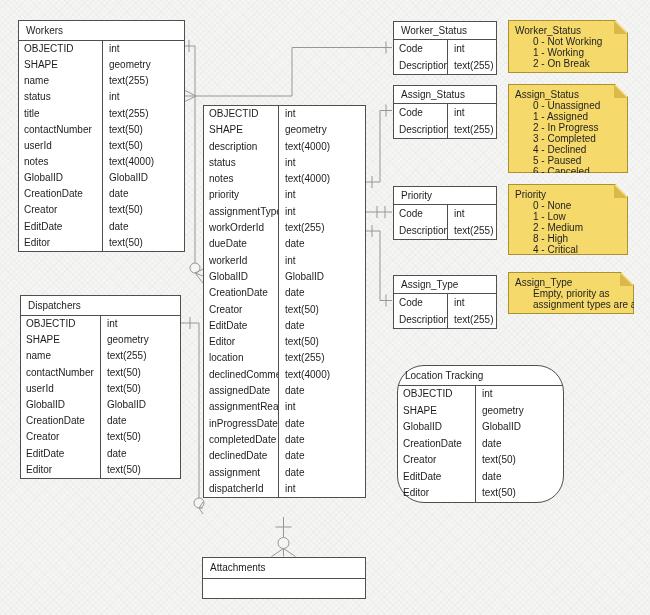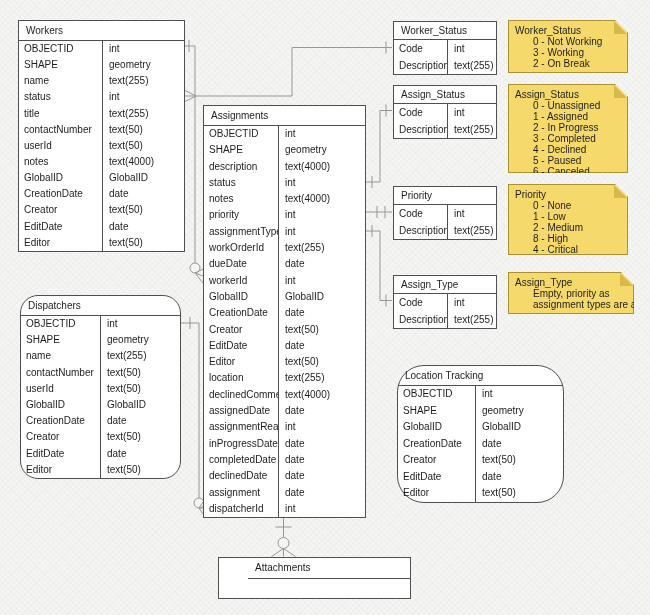--- a/index.html
+++ b/index.html
@@ -149,21 +149,21 @@
           <div class="t-f">EditDate</div>
           <div class="t-t">date</div>
         </div>
         <div class="t-row">
           <div class="t-f">Editor</div>
           <div class="t-t">text(50)</div>
         </div>
       </div>
   </div>
 
-  <div class="tbl" style="left:20px;top:295px;width:159px;border-radius:18px;--th:19px;--rh:16.2px;--c1:80px;">
+  <div class="tbl" style="left:20px;top:295px;width:159px;--th:19px;--rh:16.2px;--c1:80px;">
     <div class="t-title">Dispatchers</div>
     <div class="t-body">
         <div class="t-row">
           <div class="t-f">OBJECTID</div>
           <div class="t-t">int</div>
         </div>
         <div class="t-row">
           <div class="t-f">SHAPE</div>
           <div class="t-t">geometry</div>
         </div>
@@ -196,21 +196,20 @@
           <div class="t-t">date</div>
         </div>
         <div class="t-row">
           <div class="t-f">Editor</div>
           <div class="t-t">text(50)</div>
         </div>
       </div>
   </div>
 
   <div class="tbl" style="left:203px;top:105px;width:161px;--th:19px;--rh:16.3px;--c1:75px;">
-    <div class="t-title">Assignments</div>
     <div class="t-body">
         <div class="t-row">
           <div class="t-f">OBJECTID</div>
           <div class="t-t">int</div>
         </div>
         <div class="t-row">
           <div class="t-f">SHAPE</div>
           <div class="t-t">geometry</div>
         </div>
         <div class="t-row">
@@ -387,31 +386,31 @@
           <div class="t-f">EditDate</div>
           <div class="t-t">date</div>
         </div>
         <div class="t-row">
           <div class="t-f">Editor</div>
           <div class="t-t">text(50)</div>
         </div>
       </div>
   </div>
 
-  <div class="tbl" style="left:218px;top:557px;width:162px;padding-left:29px;--th:20px;--rh:16px;--c1:80px;">
+  <div class="tbl" style="left:202px;top:557px;width:162px;--th:20px;--rh:16px;--c1:80px;">
     <div class="t-title">Attachments</div>
     <div class="t-empty"></div>
   </div>
 
   <div class="note" style="left:508px;top:20px;width:120px;height:53px;">
     <div class="fold"></div>
     <div class="n-title">Worker_Status</div>
     <div class="n-lines">
         <div class="n-line">0 - Not Working</div>
-        <div class="n-line">3 - Working</div>
+        <div class="n-line">1 - Working</div>
         <div class="n-line">2 - On Break</div>
       </div>
   </div>
 
   <div class="note" style="left:508px;top:84px;width:120px;height:89px;">
     <div class="fold"></div>
     <div class="n-title">Assign_Status</div>
     <div class="n-lines">
         <div class="n-line">0 - Unassigned</div>
         <div class="n-line">1 - Assigned</div>

